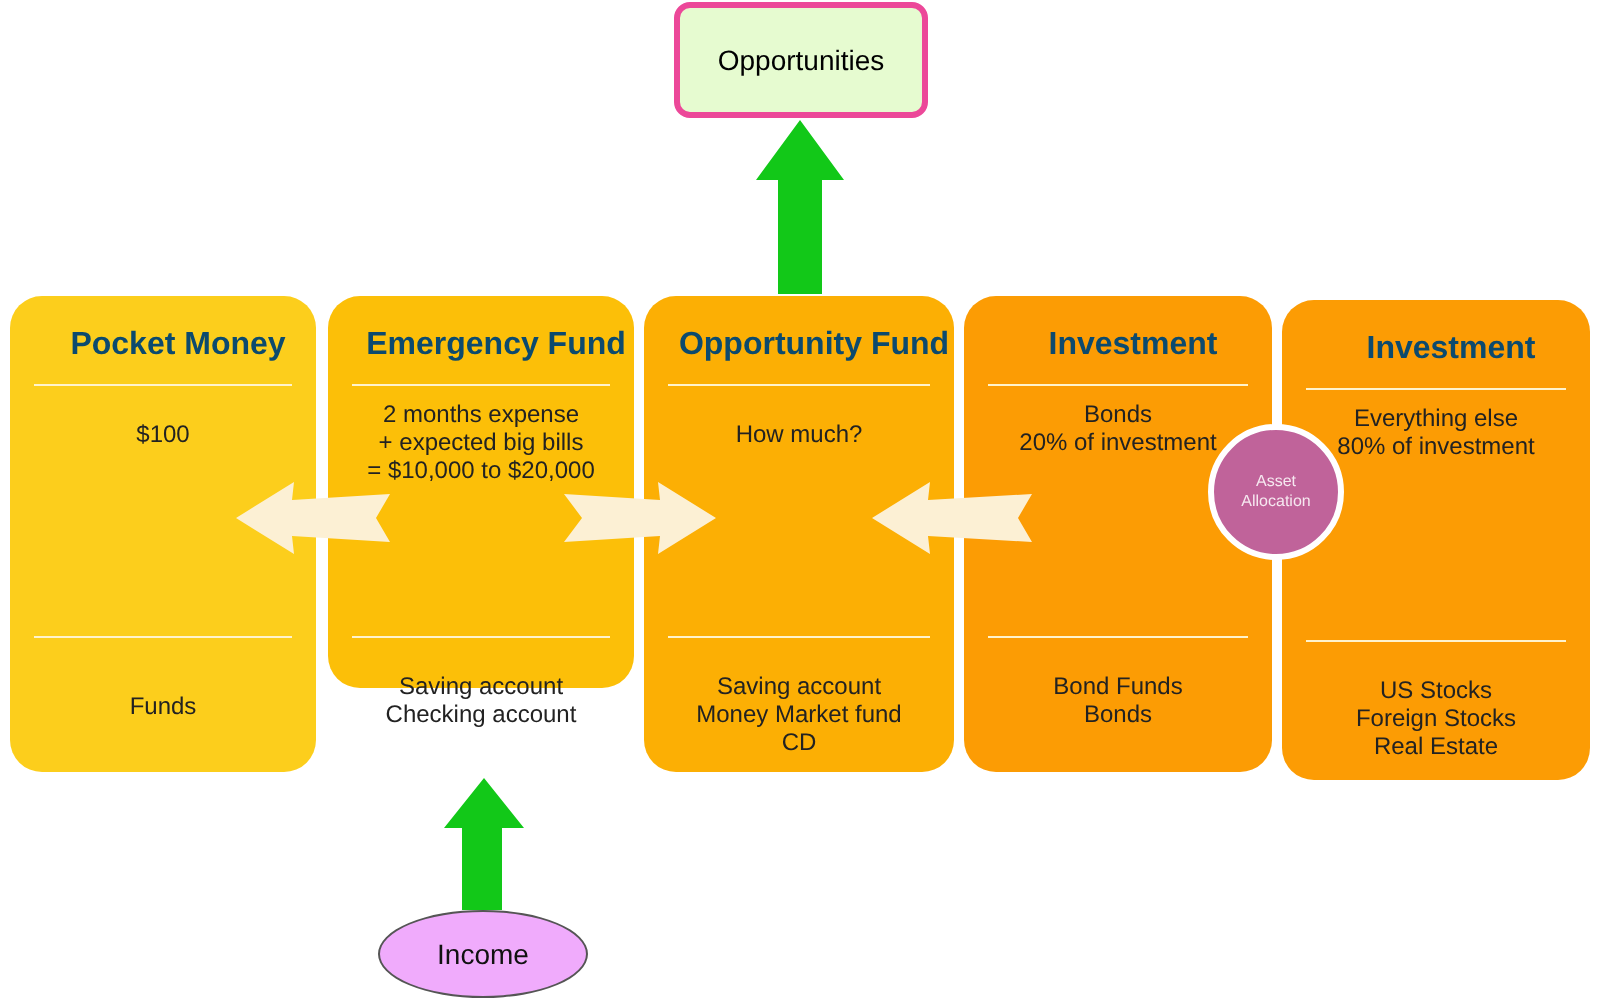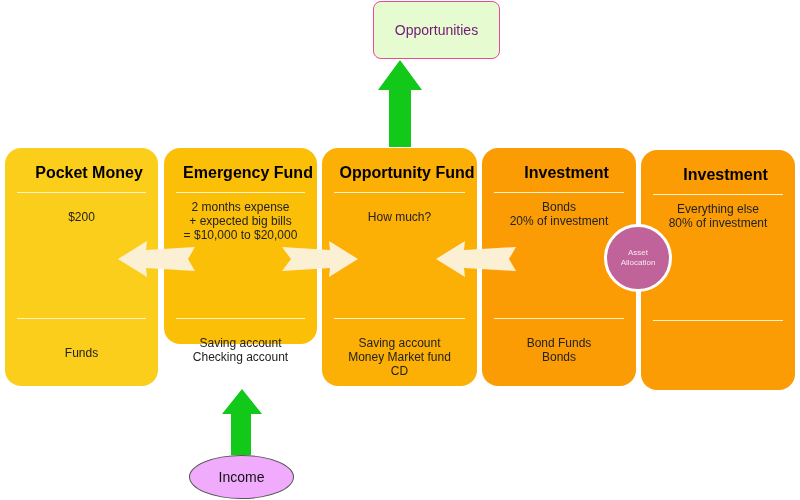--- a/index.html
+++ b/index.html
@@ -6,21 +6,21 @@
   html, body { width: 800px; height: 500px; background: #ffffff; overflow: hidden; }
   body { position: relative; font-family: "Liberation Sans", sans-serif; }
 
   .col {
     position: absolute;
     border-radius: 16px;
     color: #222;
   }
   .col .title {
     position: absolute; left: 0; right: 0; top: 16px;
-    text-align: center; color: #000000; font-weight: bold; font-size: 16px; margin-left: 15px;
+    text-align: center; color: #0c4a6e; font-weight: bold; font-size: 16px; margin-left: 15px;
   }
   .col .rule {
     position: absolute; left: 12px; right: 12px; height: 1px; background: #fff3cc;
   }
   .col .rule.top { top: 44px; }
   .col .rule.bot { top: 170px; }
   .col .desc {
     position: absolute; left: 4px; right: 4px; top: 52px;
     text-align: center; font-size: 12px; line-height: 14px; white-space: pre-line;
   }
@@ -36,44 +36,44 @@
   #col-stocks { left: 641px; top: 150px; width: 154px; height: 240px; background: #fc9c04; }
 
   #col-pocket .desc { top: 62px; }
   #col-pocket .where { top: 198px; }
   #col-opportunity .desc { top: 62px; }
 
   .svg-layer { position: absolute; left: 0; top: 0; width: 800px; height: 500px; pointer-events: none; }
 
   #opportunities-box {
     position: absolute; left: 337px; top: 1px; width: 127px; height: 58px;
-    background: #e6fbd0; border: 1px solid #ec4899; border-radius: 8px;
+    background: #e6fbd0; border: 3px solid #ec4899; border-radius: 8px;
     display: flex; align-items: center; justify-content: center;
-    font-size: 14px; color: #701a75; margin-left: 36px;
+    font-size: 14px; color: #000000;
   }
   #income-ellipse {
     position: absolute; left: 189px; top: 455px; width: 105px; height: 44px;
     background: #f0abfc; border: 1px solid #555; border-radius: 50%;
     display: flex; align-items: center; justify-content: center;
     font-size: 14px; color: #111;
   }
   #asset-allocation {
-    position: absolute; left: 604px; top: 224px; width: 68px; height: 68px;
+    position: absolute; left: 604px; top: 212px; width: 68px; height: 68px;
     border-radius: 50%; background: #c0639a; border: 3px solid #ffffff;
     display: flex; align-items: center; justify-content: center; text-align: center;
     font-size: 8px; line-height: 10px; color: #f6e8f0; white-space: pre-line;
   }
 </style>
 </head>
 <body>
 
 <div class="col" id="col-pocket">
   <div class="title">Pocket Money</div>
   <div class="rule top"></div>
-  <div class="desc">$200</div>
+  <div class="desc">$100</div>
   <div class="rule bot"></div>
   <div class="where">Funds</div>
 </div>
 
 <div class="col" id="col-emergency">
   <div class="title">Emergency Fund</div>
   <div class="rule top"></div>
   <div class="desc">2 months expense
 + expected big bills
 = $10,000 to $20,000</div>
@@ -101,20 +101,23 @@
   <div class="where">Bond Funds
 Bonds</div>
 </div>
 
 <div class="col" id="col-stocks">
   <div class="title">Investment</div>
   <div class="rule top"></div>
   <div class="desc">Everything else
 80% of investment</div>
   <div class="rule bot"></div>
+  <div class="where">US Stocks
+Foreign Stocks
+Real Estate</div>
 </div>
 
 <svg class="svg-layer" viewBox="0 0 800 500">
 
   <polygon fill="#12c818" points="389,147 389,90 378,90 400,60 422,90 411,90 411,147"></polygon>
 
   <polygon fill="#12c818" points="231,455 231,414 222,414 242,389 262,414 251,414 251,455"></polygon>
 
   <polygon fill="#fcf0d4" points="118,259 147,241 146,250 195,247 188,259 195,271 146,268 147,277"></polygon>
   <polygon fill="#fcf0d4" points="358,259 329,241 330,250 282,247 291,259 282,271 330,268 329,277"></polygon>

